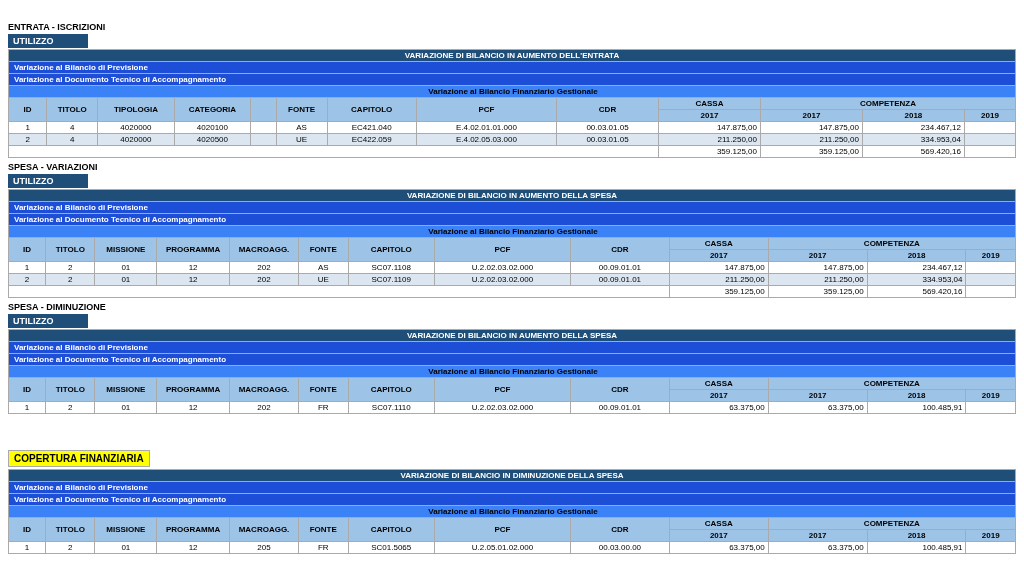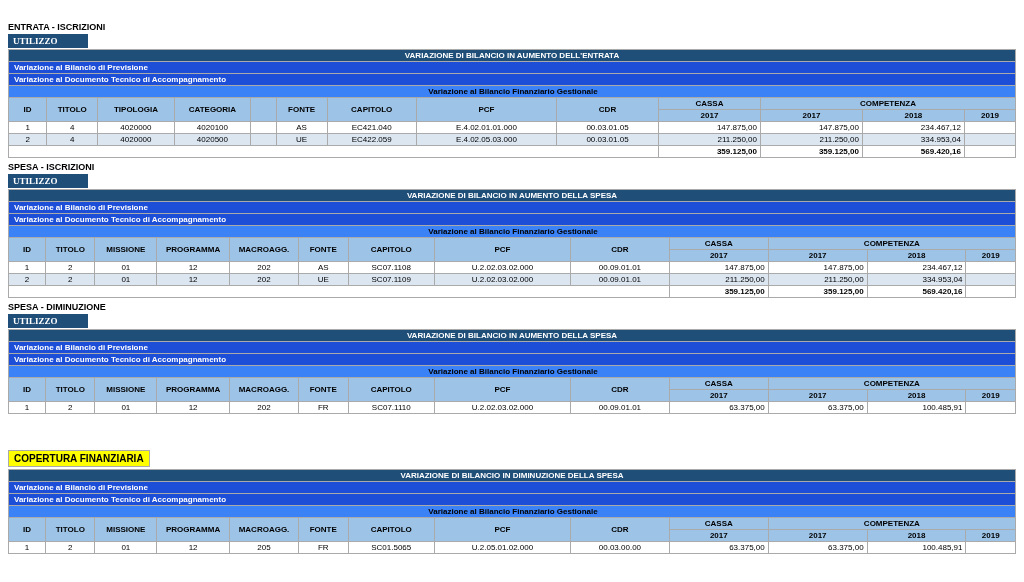--- a/index.html
+++ b/index.html
@@ -21,21 +21,20 @@
     }
     .utilizzo-bar {
       background: #1f4e79;
       color: #fff;
       font-weight: bold;
       font-size: 9px;
       padding: 2px 5px;
       display: inline-block;
       min-width: 80px;
       margin-bottom: 1px;
-      font-family: Liberation Serif, serif;
     }
     .variazione-table {
       width: 100%;
       border-collapse: collapse;
       margin-bottom: 4px;
     }
     .variazione-table th, .variazione-table td {
       border: 1px solid #aaa;
       padding: 1px 3px;
       font-size: 8px;
@@ -50,21 +49,21 @@
     }
     .header-blue-light {
       background: #9dc3e6;
       color: #000;
       font-weight: bold;
       text-align: center;
     }
     .row-white { background: #fff; }
     .row-light { background: #dce6f1; }
     .total-row {
-      font-weight: bold;
+      font-weight: normal;
       background: #fff;
     }
     .label-row td {
       background: #1d4ed8;
       color: #fff;
       font-weight: bold;
       text-align: left;
       padding-left: 5px;
     }
     .label-row2 td {
@@ -176,21 +175,21 @@
           <td class="num">359.125,00</td>
           <td class="num">359.125,00</td>
           <td class="num">569.420,16</td>
           <td></td>
         </tr>
       </tbody>
     </table>
   </div>
 
   <div>
-    <div class="section-title">SPESA - ISCRIZIONI</div>
+    <div class="section-title">SPESA - VARIAZIONI</div>
     <div class="utilizzo-bar">UTILIZZO</div>
     <table class="variazione-table">
       <colgroup>
         <col style="width:3%">
         <col style="width:4%">
         <col style="width:5%">
         <col style="width:5%">
         <col style="width:5%">
         <col style="width:4%">
         <col style="width:7%">

